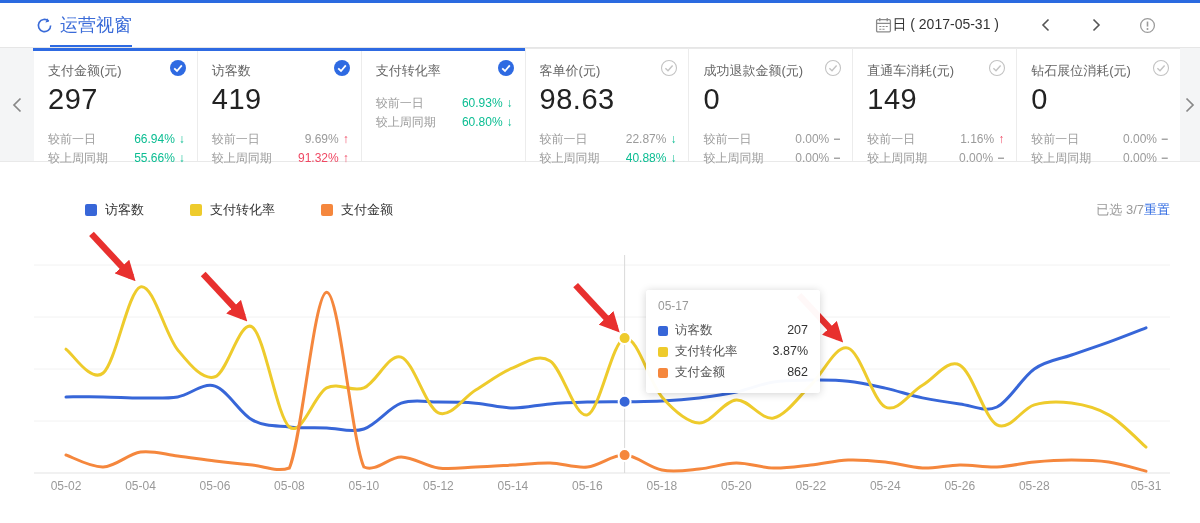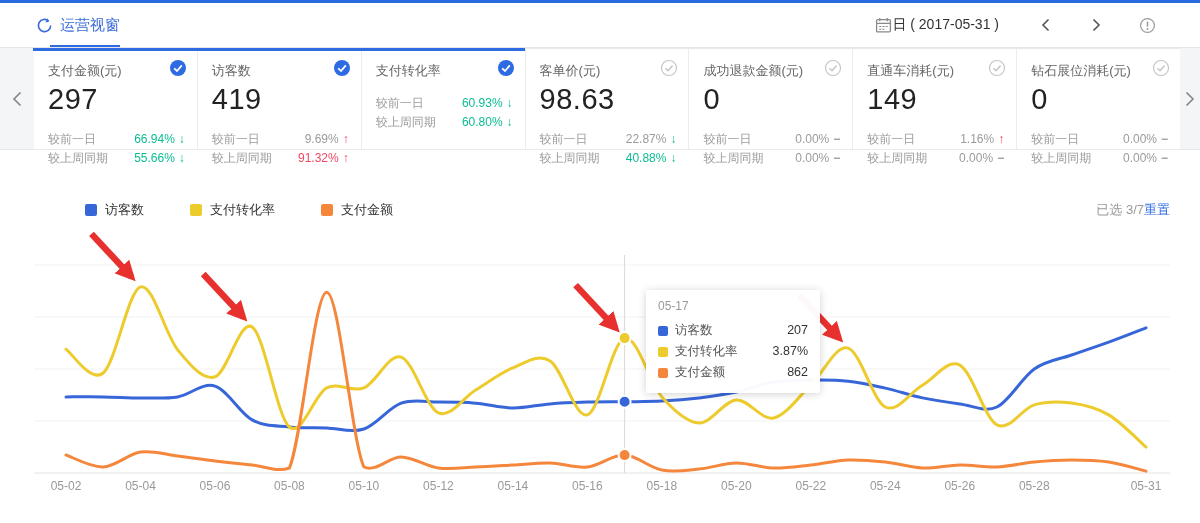--- a/index.html
+++ b/index.html
@@ -3,30 +3,30 @@
 <meta charset="utf-8">
 <style>
   html,body{margin:0;padding:0;background:#fff;}
   body{width:1200px;height:523px;position:relative;overflow:hidden;
        font-family:"Liberation Sans","DejaVu Sans",sans-serif;color:#333;}
   .topstrip{position:absolute;top:0;left:0;width:1200px;height:3px;background:#2a6ae0;}
   
   header{position:absolute;top:3px;left:0;width:1200px;height:45px;background:#fff;
          border-bottom:1px solid #e6e6e6;display:flex;align-items:center;box-sizing:border-box;}
   .tabs{display:flex;align-items:stretch;height:100%;margin-left:34px;}
-  .tab{display:flex;align-items:center;gap:7px;font-size:15px;color:#555;cursor:pointer;
+  .tab{display:flex;align-items:center;gap:7px;font-size:18px;color:#555;cursor:pointer;
        position:relative;margin-right:44px;padding:0 2px;}
   .tab.active{color:#3a6bd8;}
   .tab.active::after{content:"";position:absolute;left:16px;right:2px;bottom:0;height:2px;background:#2e6ae2;}
   .header-right{margin-left:auto;display:flex;align-items:center;margin-right:44px;}
   .date-text{font-size:14px;color:#333;}
   .chev{margin-left:42px;display:flex;align-items:center;cursor:pointer;}
   .info-ic{margin-left:38px;display:flex;align-items:center;cursor:pointer;}
   
-  .cards-wrap{position:absolute;top:48px;left:0;width:1200px;height:102px;display:flex;
+  .cards-wrap{position:absolute;top:48px;left:0;width:1200px;height:114px;display:flex;
               border-bottom:1px solid #e9e9e9;box-sizing:border-box;}
   .gutter{width:34px;background:#f4f5f6;display:flex;align-items:center;justify-content:center;
           cursor:pointer;flex:none;}
   .gutter.right{width:20px;}
   #cards{flex:1;display:flex;}
   .card{flex:1;position:relative;border-left:1px solid #ececec;border-top:1px solid #e9e9e9;
         padding:13px 12px 10px 14px;box-sizing:border-box;background:#fff;cursor:pointer;}
   .card:first-child{border-left:none;}
   .card.sel::before{content:"";position:absolute;top:-1px;left:-1px;right:-1px;height:3px;background:#2e6ae2;}
   .check{position:absolute;top:10px;right:10px;line-height:0;}

